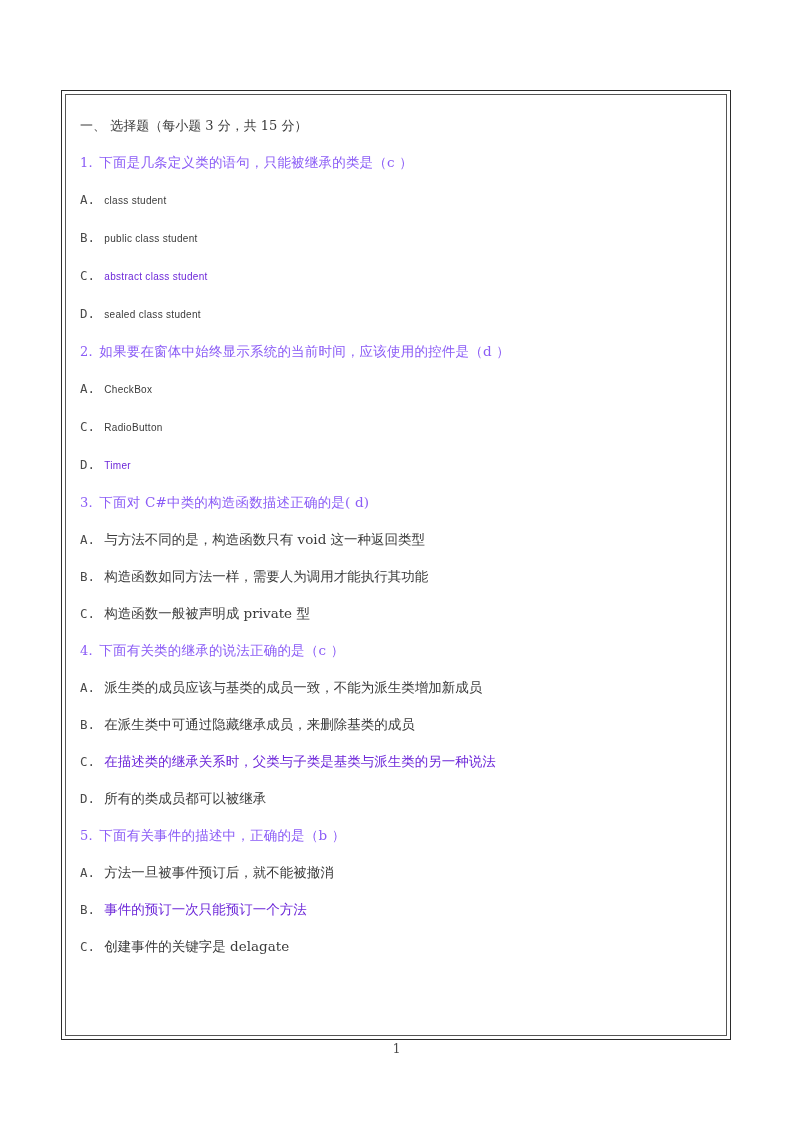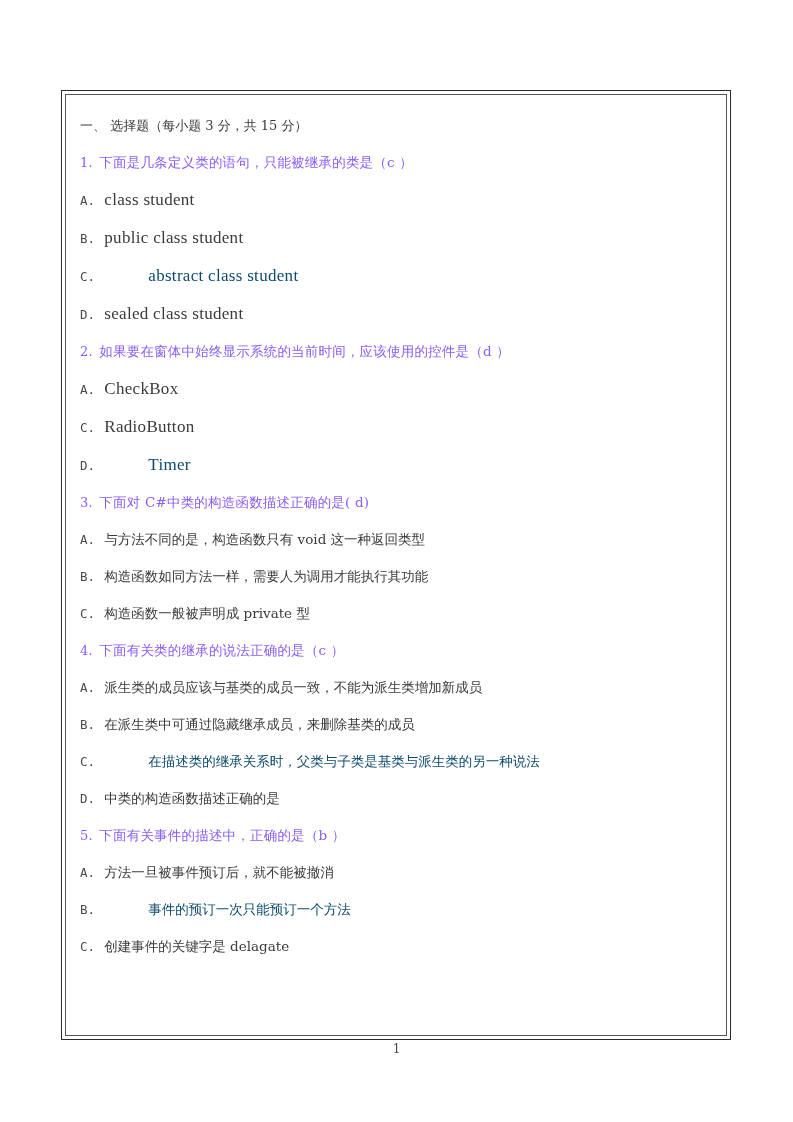--- a/index.html
+++ b/index.html
@@ -67,26 +67,26 @@
     white-space: nowrap;
   }
   .opt-label {
     display: inline-block;
     min-width: 20px;
     color: #4a4a4a;
     font-family: "DejaVu Sans Mono", monospace;
     font-size: 12.5px;
   }
   .opt-body { color: #3a3a3a; }
-  .opt-body.answer { color: #0c4a6e; margin-left: 44px; }
+  .opt-body.answer { color: #6d28d9; }
 
   
   .code {
-    font-family: Liberation Serif, serif;
-    font-size: 17px;
+    font-family: Liberation Sans, sans-serif;
+    font-size: 10px;
     letter-spacing: 0.3px;
   }
   .cn { font-family: "DejaVu Serif", serif; }
 
   
   .q-num {
     font-family: "DejaVu Serif", serif;
     font-size: 13px;
     margin-right: 2px;
   }
@@ -132,21 +132,21 @@
             <div class="line q-stem"><span class="q-num">3.</span> <span class="cn">下面对 C#中类的构造函数描述正确的是( d)</span></div>
             <div class="opt"><span class="opt-label">A.</span> <span class="opt-body cn">与方法不同的是，构造函数只有 void 这一种返回类型</span></div>
             <div class="opt"><span class="opt-label">B.</span> <span class="opt-body cn">构造函数如同方法一样，需要人为调用才能执行其功能</span></div>
             <div class="opt"><span class="opt-label">C.</span> <span class="opt-body cn">构造函数一般被声明成 private 型</span></div>
           </div>
           <div class="question">
             <div class="line q-stem"><span class="q-num">4.</span> <span class="cn">下面有关类的继承的说法正确的是（c ）</span></div>
             <div class="opt"><span class="opt-label">A.</span> <span class="opt-body cn">派生类的成员应该与基类的成员一致，不能为派生类增加新成员</span></div>
             <div class="opt"><span class="opt-label">B.</span> <span class="opt-body cn">在派生类中可通过隐藏继承成员，来删除基类的成员</span></div>
             <div class="opt"><span class="opt-label">C.</span> <span class="opt-body cn answer">在描述类的继承关系时，父类与子类是基类与派生类的另一种说法</span></div>
-            <div class="opt"><span class="opt-label">D.</span> <span class="opt-body cn">中类的构造函数描述正确的是</span></div>
+            <div class="opt"><span class="opt-label">D.</span> <span class="opt-body cn">所有的类成员都可以被继承</span></div>
           </div>
           <div class="question">
             <div class="line q-stem"><span class="q-num">5.</span> <span class="cn">下面有关事件的描述中，正确的是（b ）</span></div>
             <div class="opt"><span class="opt-label">A.</span> <span class="opt-body cn">方法一旦被事件预订后，就不能被撤消</span></div>
             <div class="opt"><span class="opt-label">B.</span> <span class="opt-body cn answer">事件的预订一次只能预订一个方法</span></div>
             <div class="opt"><span class="opt-label">C.</span> <span class="opt-body cn">创建事件的关键字是 delagate</span></div>
           </div>
         </div>
 
     </div>

